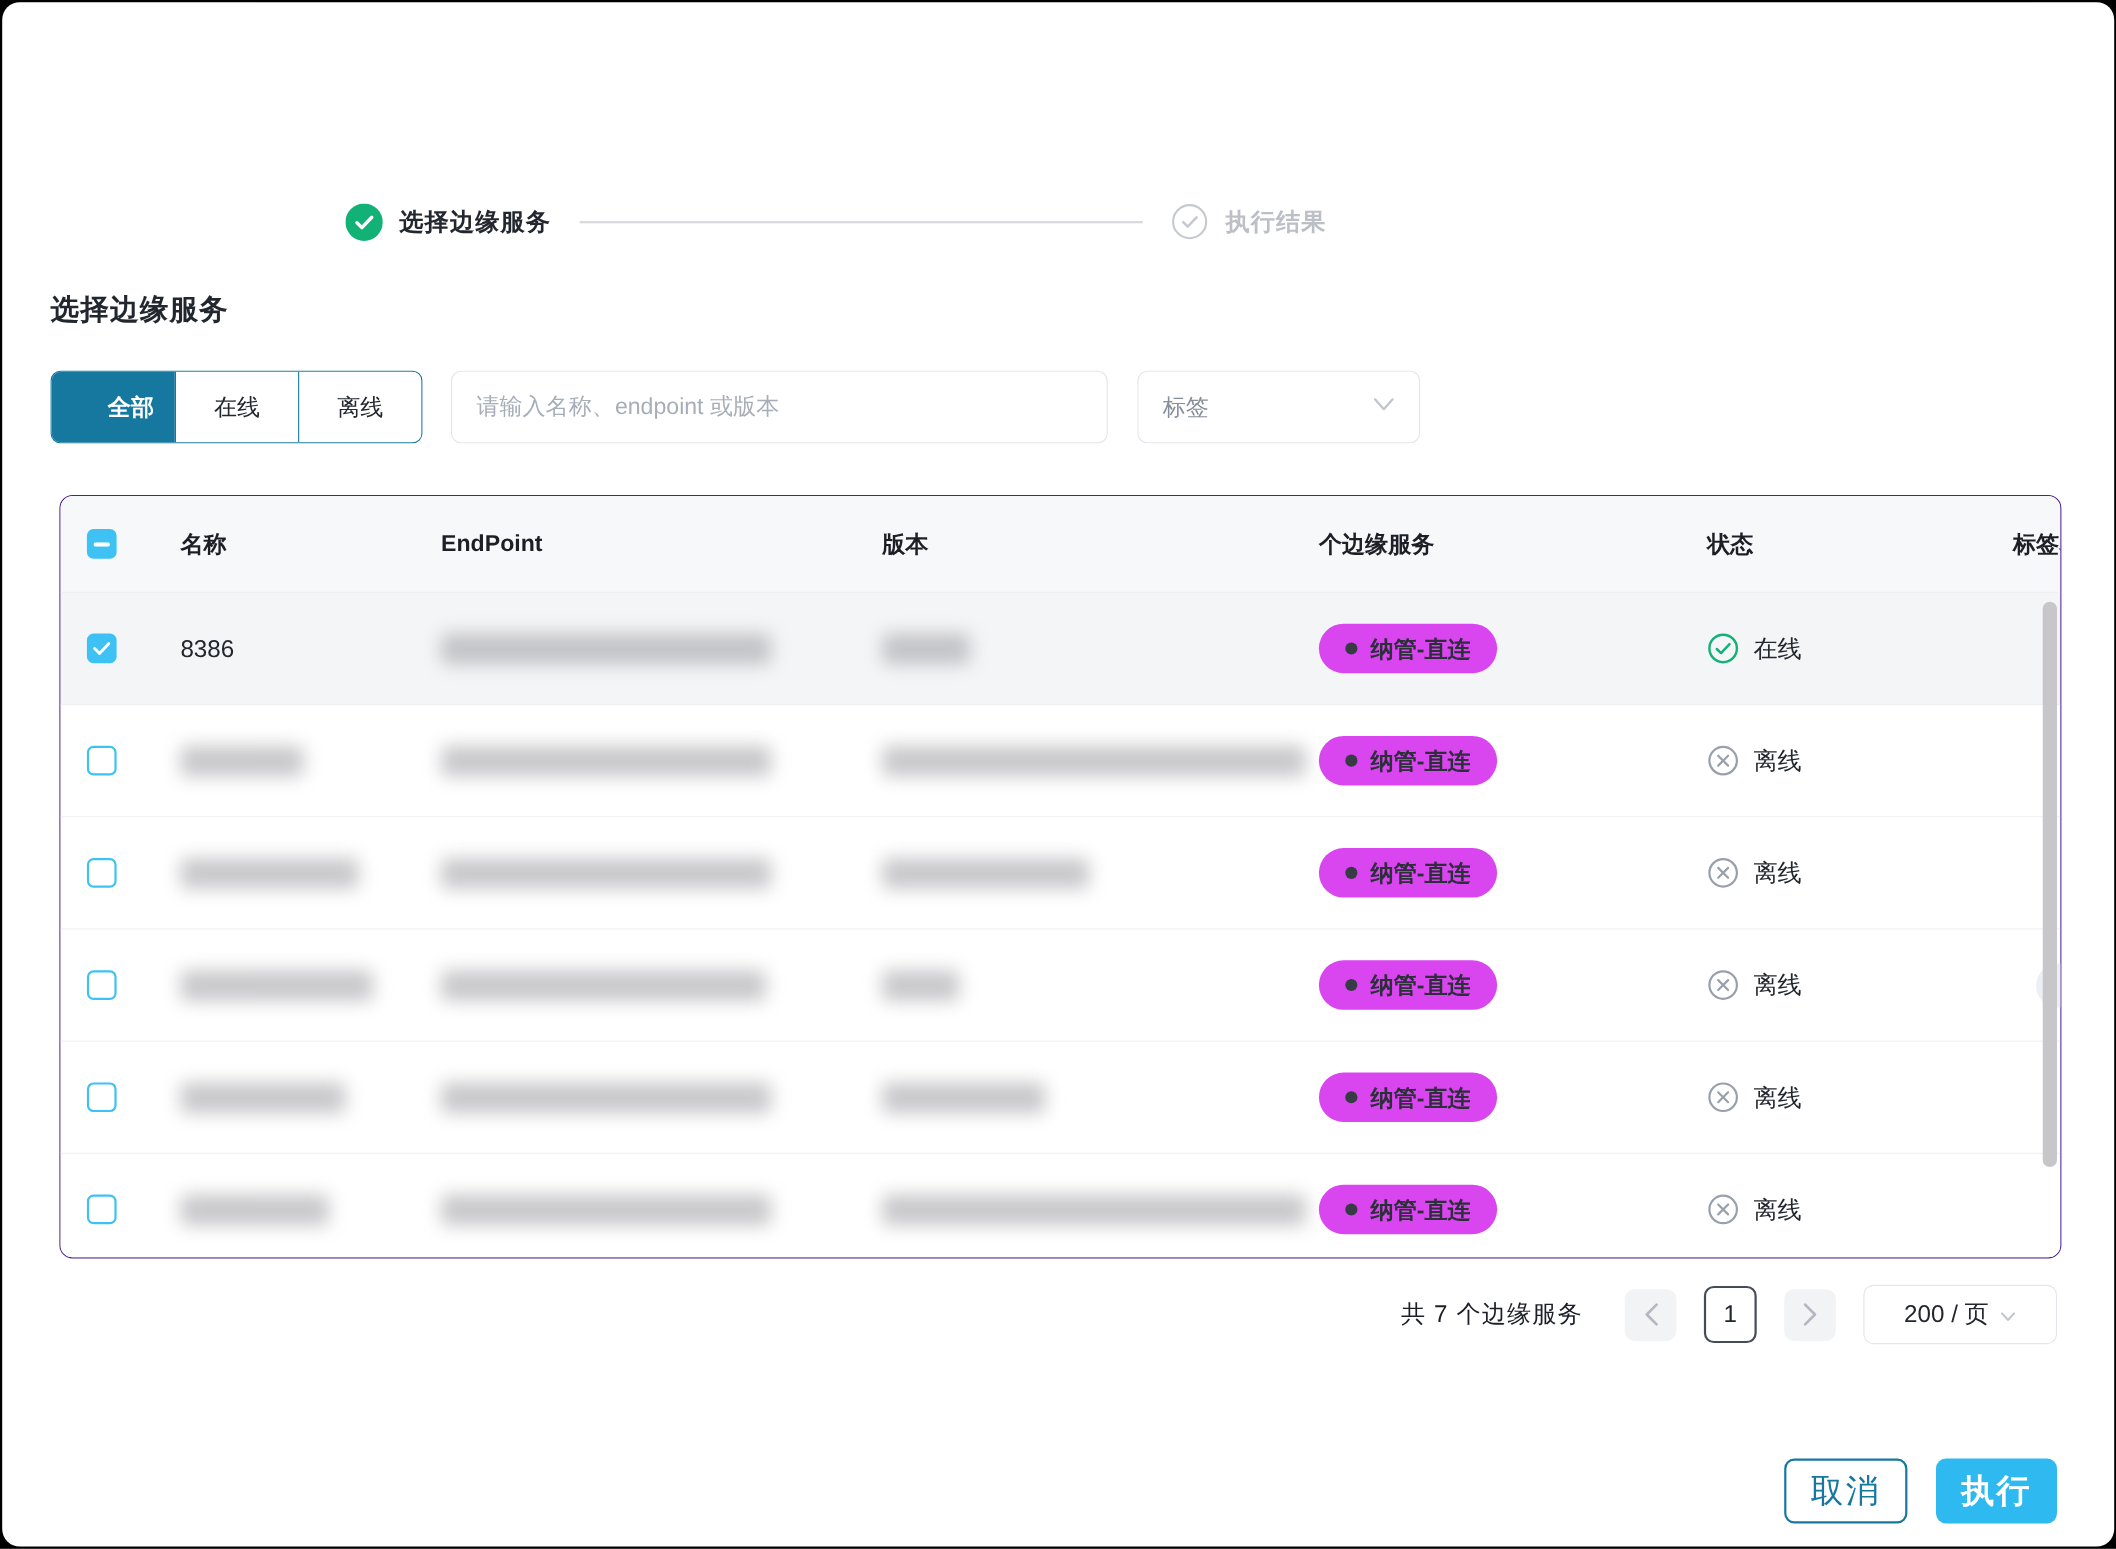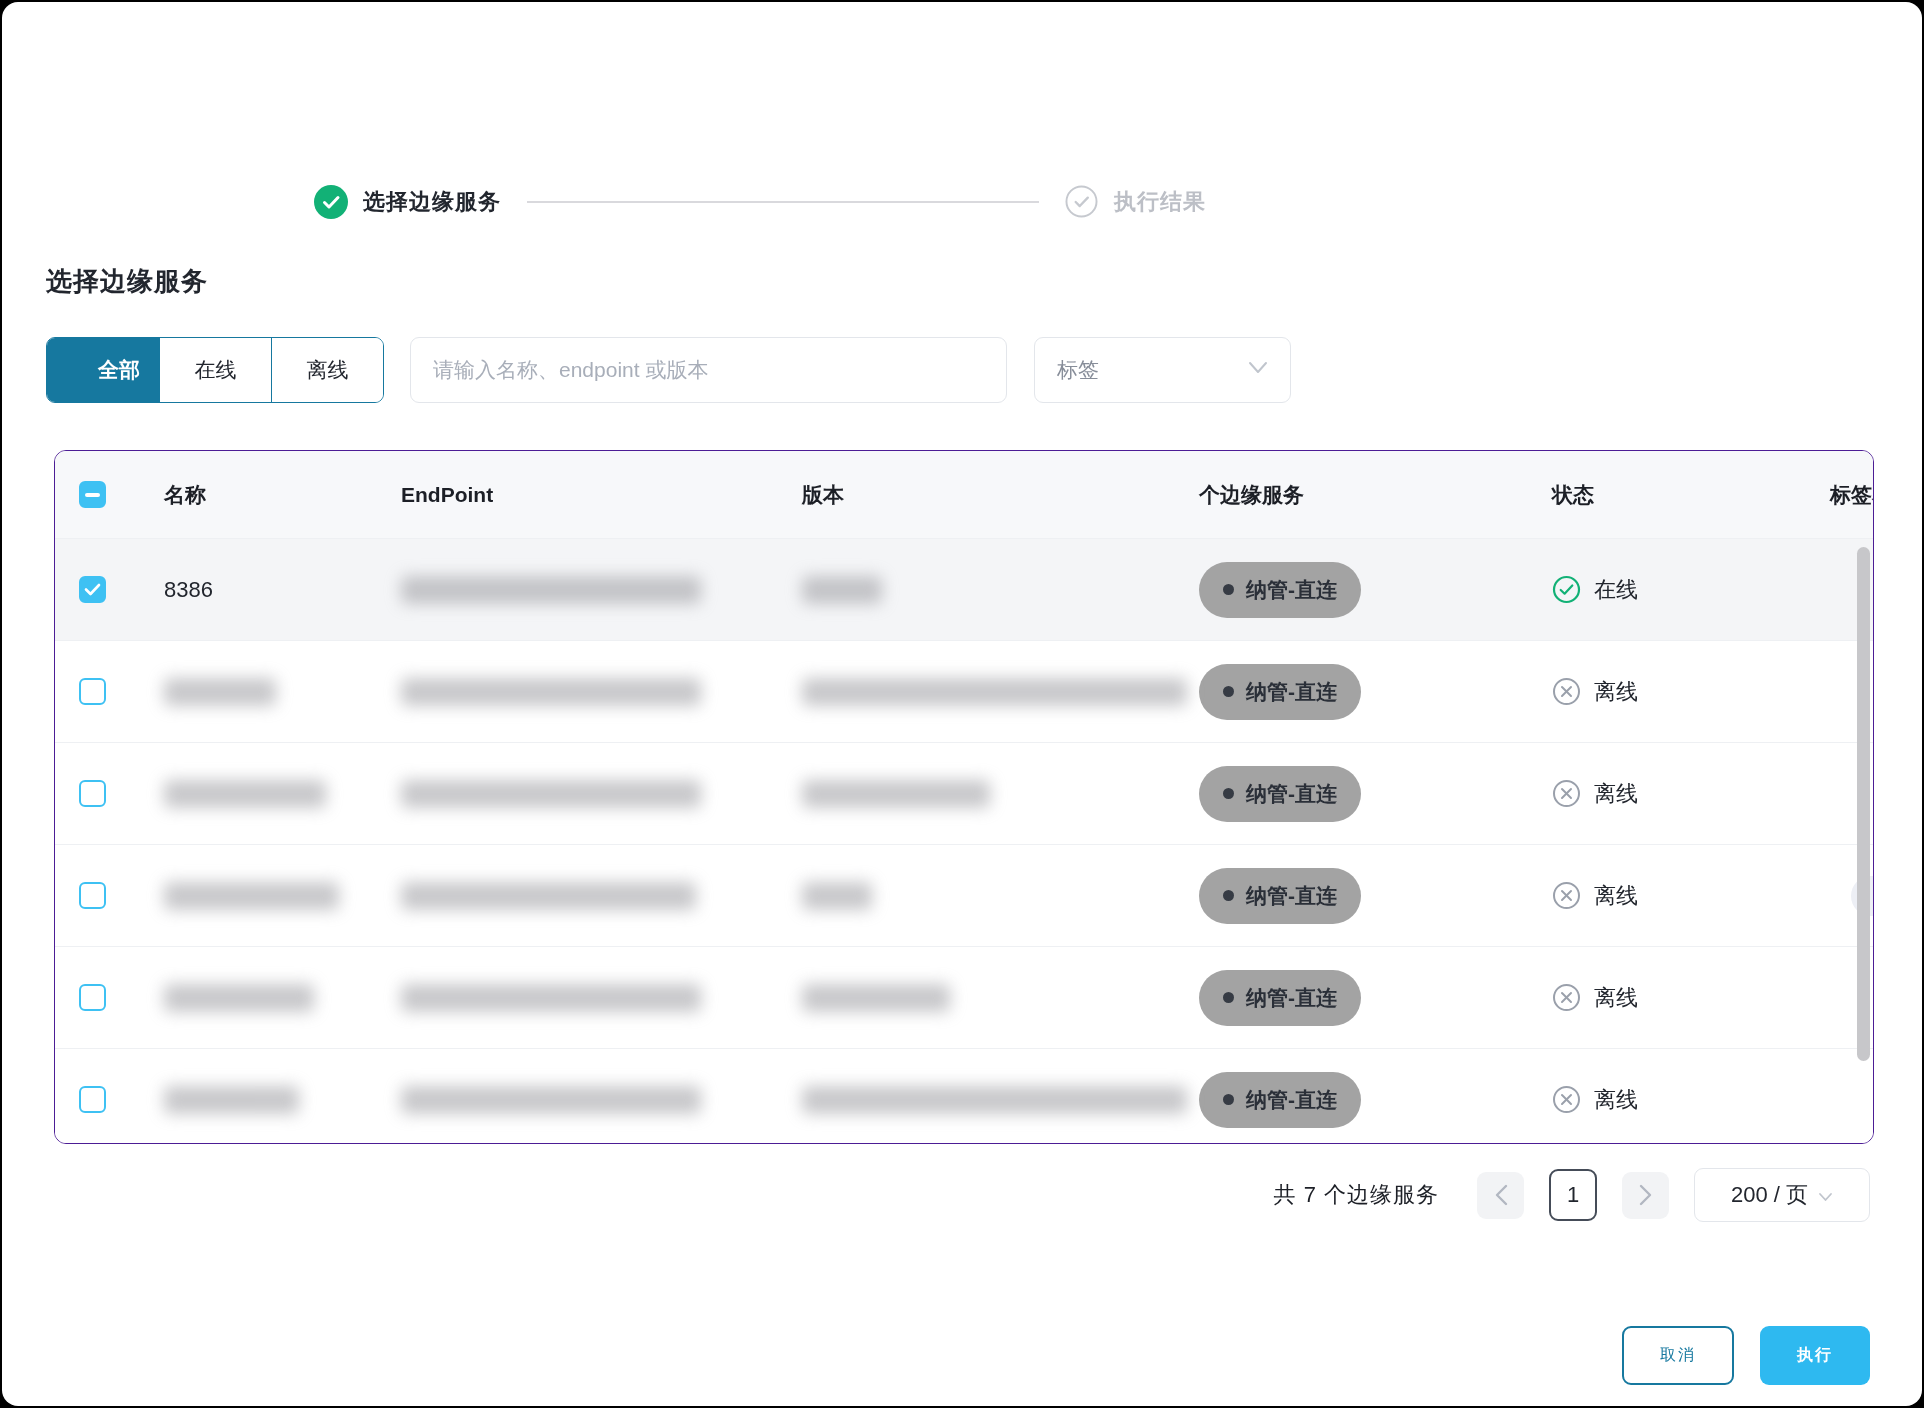--- a/index.html
+++ b/index.html
@@ -81,22 +81,22 @@
   .cell.cb { padding-left:24px; }
   .checkbox {
     width:27px; height:27px; border-radius:6px; border:2px solid #3ec1f3; background:#fff;
     display:flex; align-items:center; justify-content:center; cursor:pointer;
   }
   .checkbox.checked, .checkbox.indeterminate { background:#3ec1f3; border-color:#3ec1f3; }
   .checkbox svg { display:block; }
   .name-text { font-size:22px; color:#22262e; }
   .blur-bar { height:28px; border-radius:5px; background:#9b9ba0; opacity:.55; filter:blur(8px); }
   .badge {
-    display:inline-flex; align-items:center; gap:12px; height:56px; padding:0 24px;
-    background:#a3a3a3; border-radius:999px; font-size:21px; font-weight:bold; color:#2a2f38;
+    display:inline-flex; align-items:center; gap:12px; height:45px; padding:0 24px;
+    background:#d946ef; border-radius:999px; font-size:21px; font-weight:bold; color:#2a2f38;
     white-space:nowrap;
   }
   .badge .dot { width:11px; height:11px; border-radius:50%; background:#363b44; }
   .status { display:flex; align-items:center; gap:13px; font-size:22px; color:#22262e; white-space:nowrap; }
   .tag-pill {
     position:absolute; left:1796px; top:31px; height:40px; min-width:140px;
     background:#edeff5; border-radius:999px; display:flex; align-items:center;
     padding:0 26px; font-size:21px; font-weight:bold; color:#16789f;
   }
   .vscrollbar {
@@ -120,21 +120,21 @@
     cursor:pointer; margin-right:25px;
   }
   .pg-size {
     width:176px; height:54px; border-radius:9px; background:#fff; border:1px solid #e3e6eb;
     display:flex; align-items:center; justify-content:center; gap:10px;
     font-size:22px; color:#22262e; cursor:pointer; margin-right:0;
   }
   .pg-size .caret { color:#c0c5cd; }
   
   .footer-actions { position:absolute; top:1324px; right:52px; display:flex; gap:26px; }
-  .btn { height:59px; border-radius:9px; display:flex; align-items:center; justify-content:center; font-size:16px; cursor:pointer; letter-spacing:2px; }
+  .btn { height:59px; border-radius:9px; display:flex; align-items:center; justify-content:center; font-size:30px; cursor:pointer; letter-spacing:2px; }
   .btn-cancel { width:112px; background:#fff; border:2px solid #16789f; color:#16789f; }
   .btn-exec { width:110px; background:#2eb9f0; border:none; color:#fff; font-weight:bold; }
 </style>
 </head>
 <body>
 
 <div class="modal">
 
 
   <div class="stepper">

